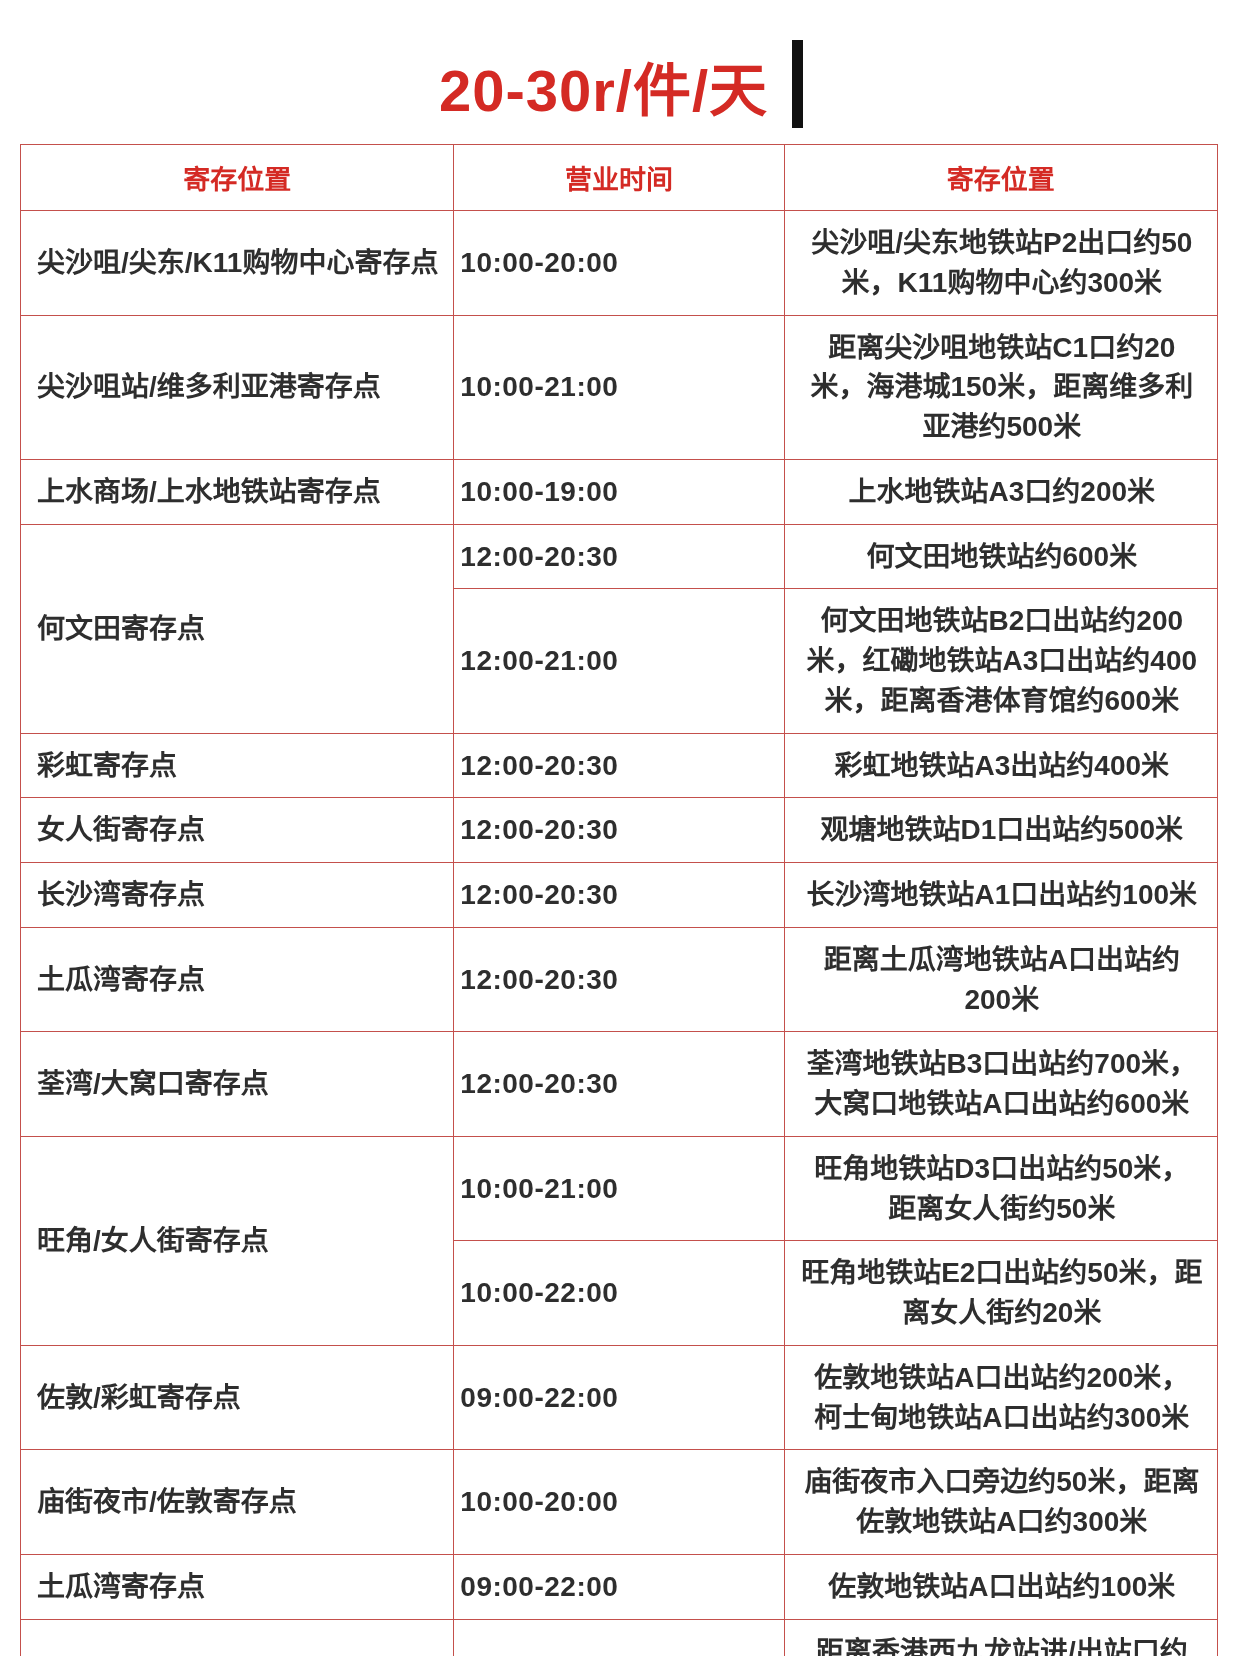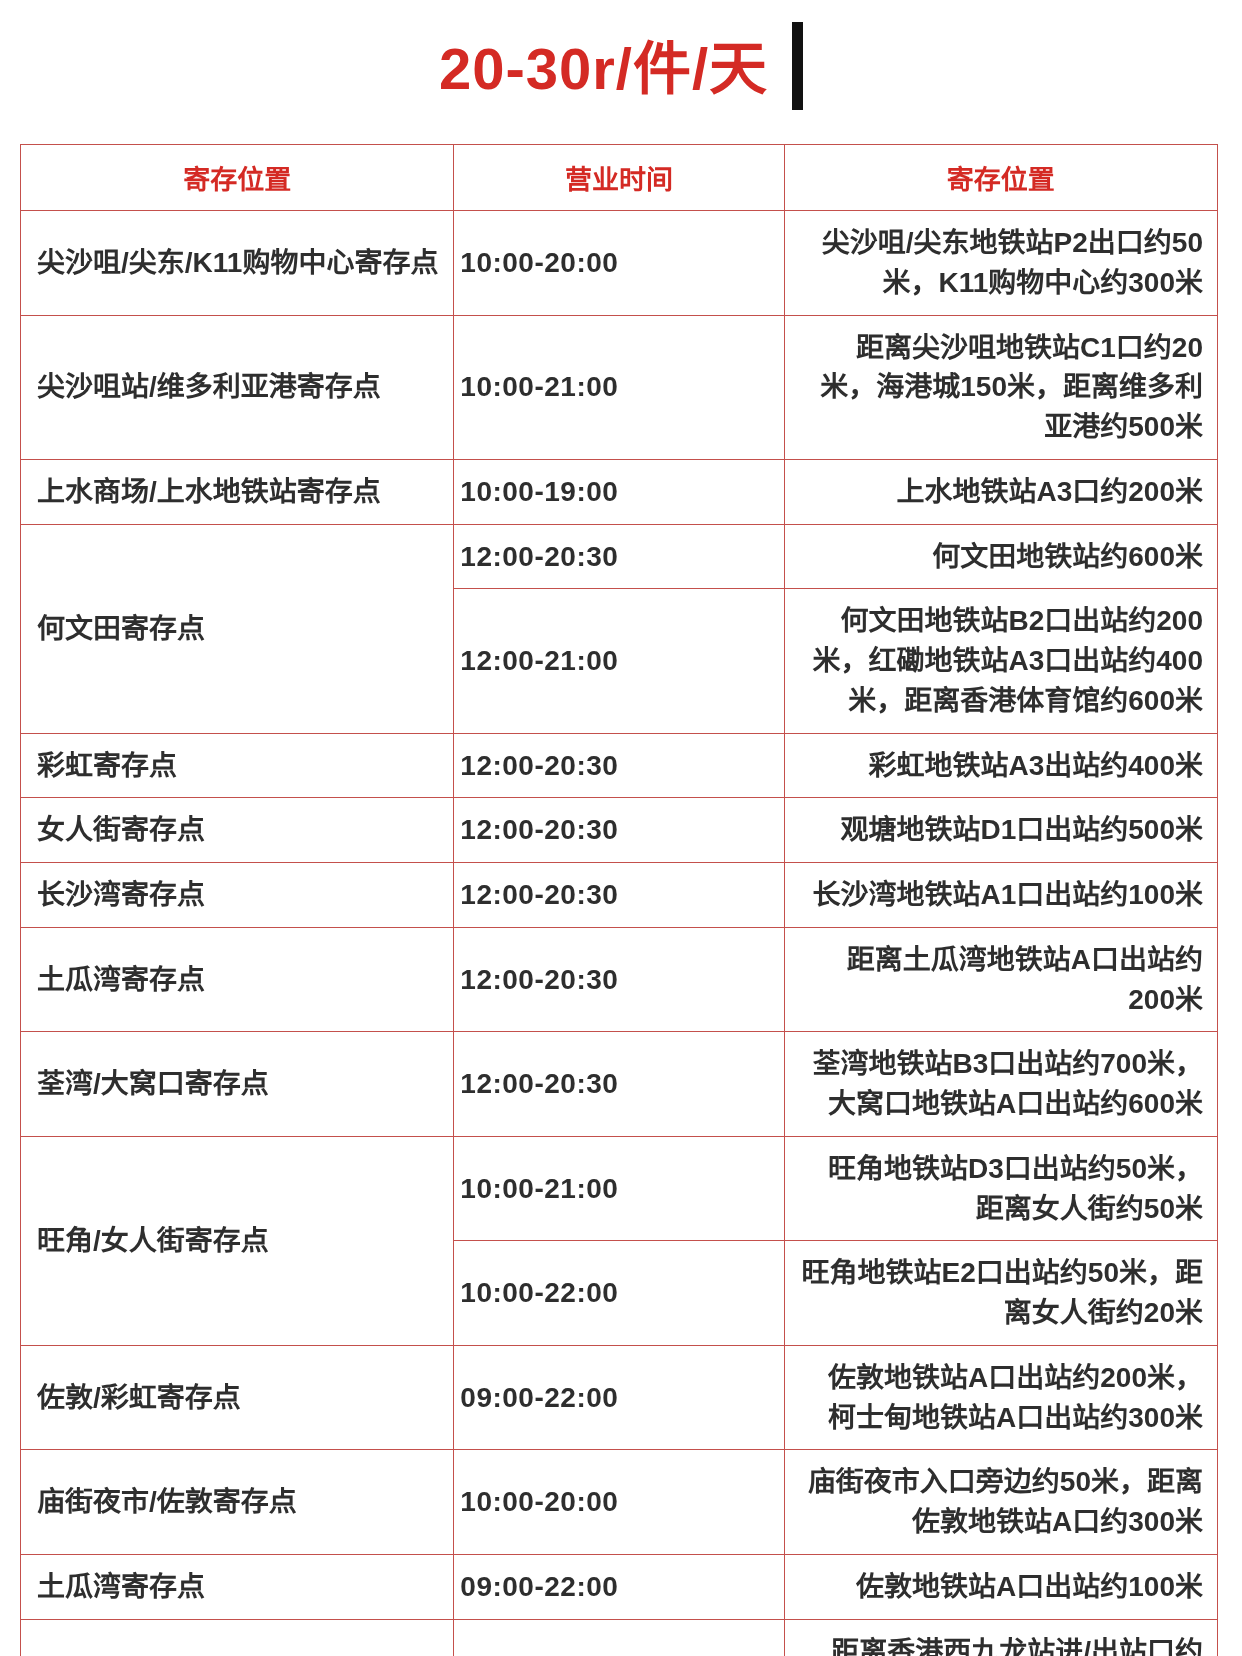--- a/index.html
+++ b/index.html
@@ -18,21 +18,21 @@
     position: relative;
     width: 1242px;
     height: 1656px;
     background: var(--bg);
     overflow: hidden;
   }
   
   .header {
     height: 128px;
     display: flex;
-    align-items: flex-start;
+    align-items: flex-end;
     justify-content: center;
     gap: 24px;
     padding-top: 22px;
   }
   .price {
     color: var(--accent-red);
     font-size: 58px;
     font-weight: 800;
     letter-spacing: 1px;
     white-space: nowrap;
@@ -79,21 +79,21 @@
     padding: 10px 10px 10px 16px;
     margin-left: 45px;
   }
   td.time {
     text-align: left;
     padding: 10px 6px;
     white-space: nowrap;
     letter-spacing: 0.5px;
   }
   td.detail {
-    text-align: right;
+    text-align: center;
     padding: 12px 14px 12px 16px;
   }
   col.c-loc    { width: 36.2%; }
   col.c-time   { width: 27.6%; }
   col.c-detail { width: 36.2%; }
 </style>
 </head>
 <body>
 
 <div class="page">

